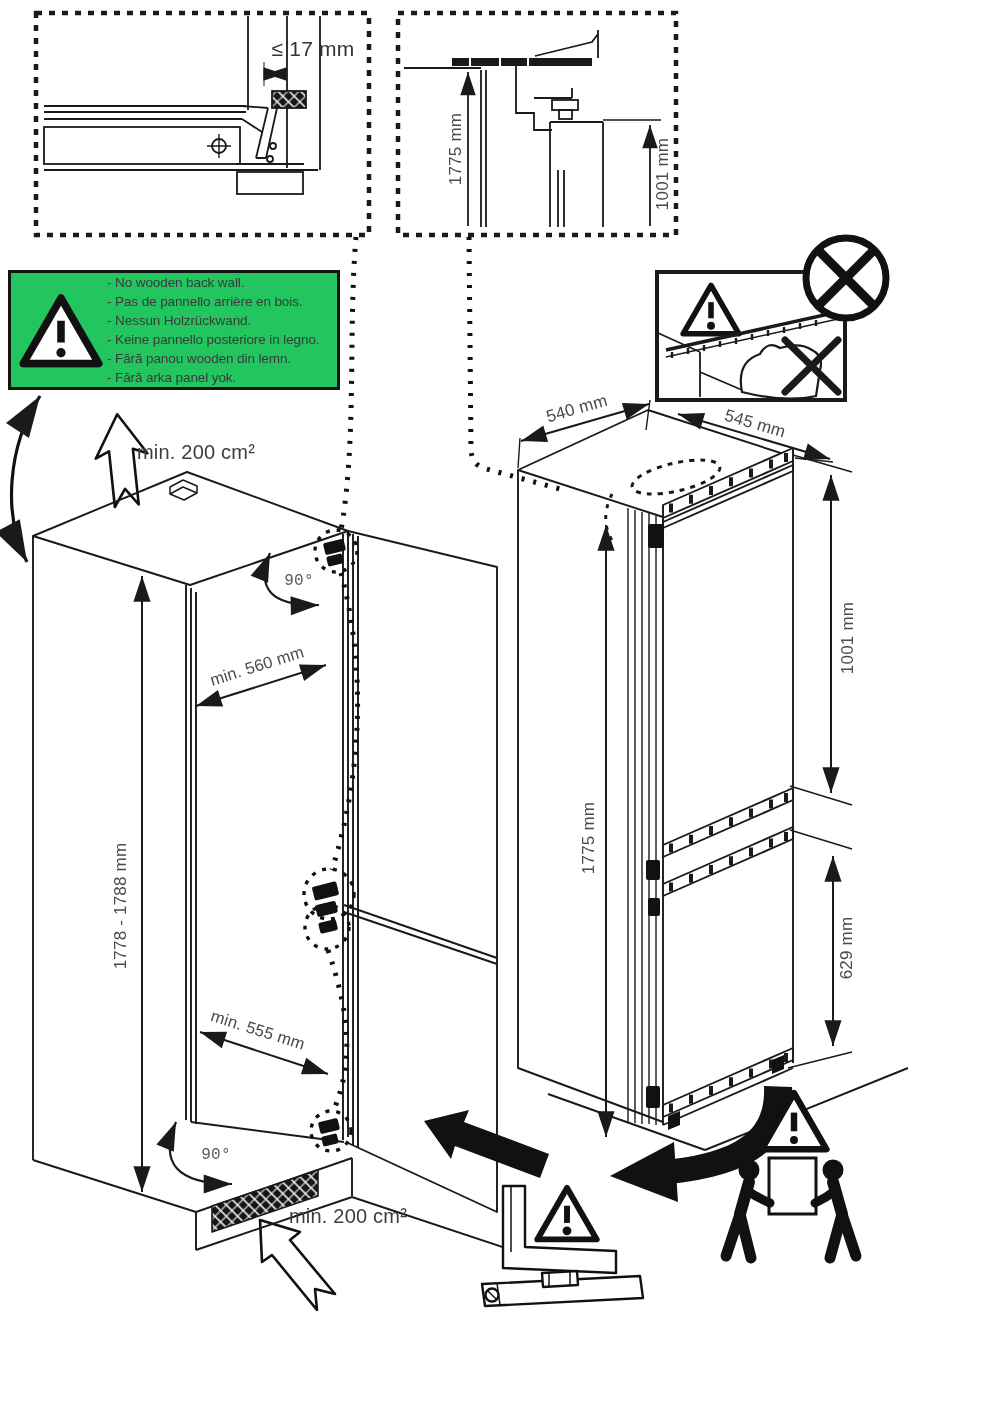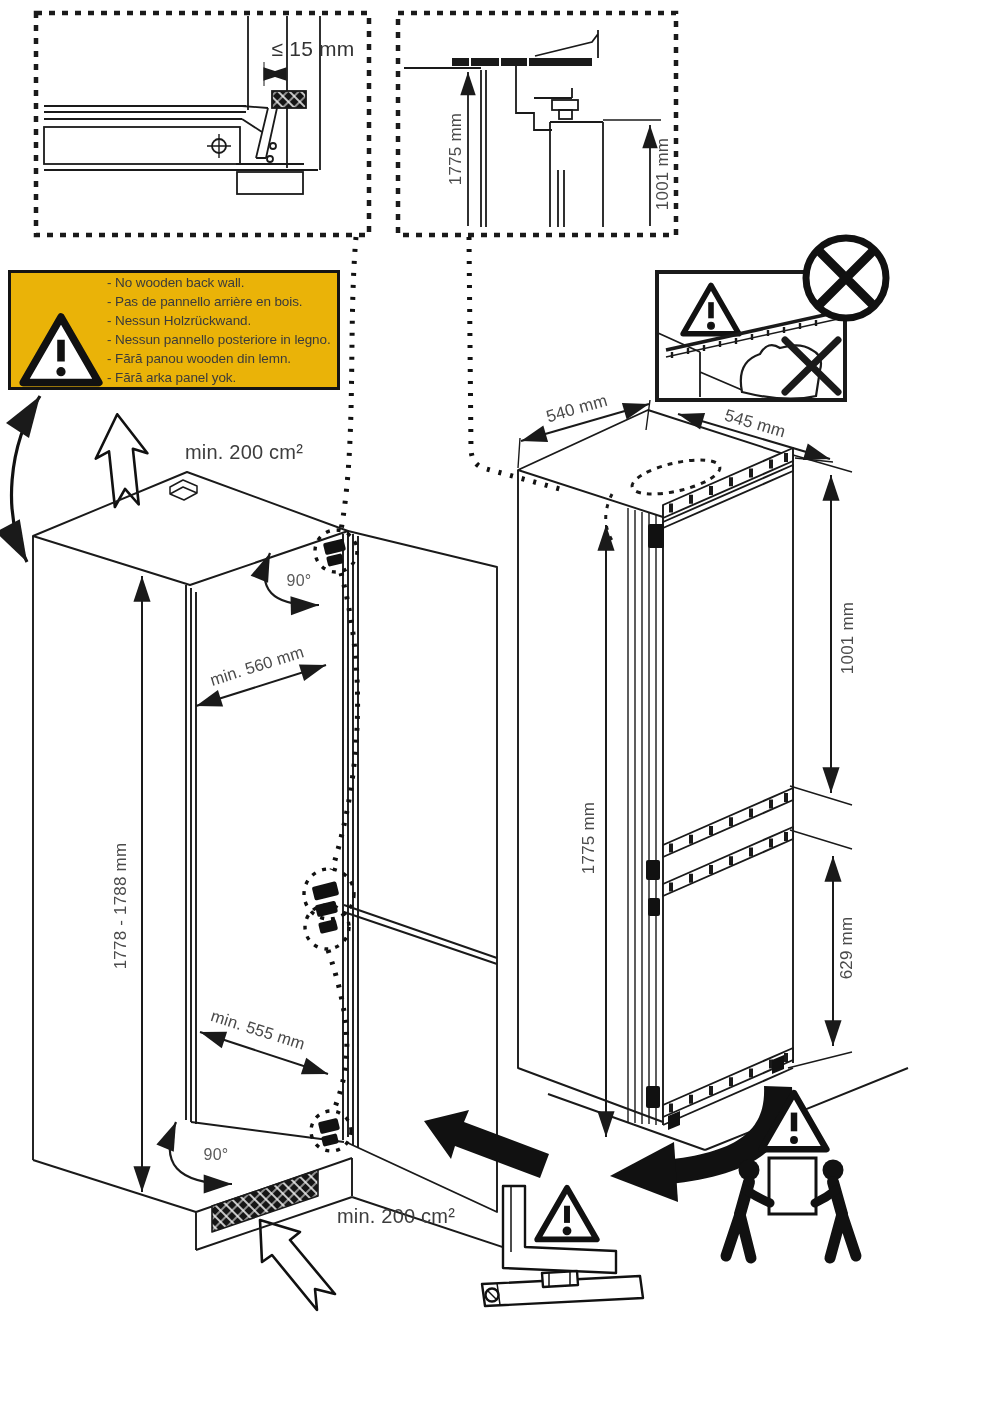--- a/index.html
+++ b/index.html
@@ -3,26 +3,26 @@
 <meta charset="utf-8">
 <style>
   html,body{margin:0;padding:0;background:#fff;}
   .canvas{position:relative;width:1000px;height:1403px;background:#fff;overflow:hidden;
           font-family:"Liberation Sans",sans-serif;}
   .art{position:absolute;left:0;top:0;}
   .lbl{position:absolute;color:#4a4a4a;white-space:nowrap;letter-spacing:.2px;
        transform:translate(-50%,-50%) rotate(var(--r,0deg));
        font-family:"Liberation Sans",sans-serif;}
   .s21{font-size:21px;color:#333;}
-  .s20{font-size:20px;color:#3d3d3d;margin-left:48px;}
+  .s20{font-size:20px;color:#3d3d3d;}
   .s17{font-size:17px;}
   .s16{font-size:16.5px;}
-  .deg{font-size:16px;color:#5a5a5a;}
+  .deg{font-size:16px;color:#5a5a5a;font-family:Liberation Mono, monospace;}
   .warnbox{position:absolute;left:8px;top:270px;width:326px;height:114px;
-           border:3px solid #141414;background:#eab308;display:flex;align-items:flex-end;}
+           border:3px solid #141414;background:#22c55e;display:flex;align-items:center;}
   .warnbox .tri{flex:0 0 auto;margin:0 4px 0 8px;}
   .warnlines{font-size:13.5px;line-height:19px;color:#3b3b3b;letter-spacing:-.1px;}
   .warnlines span{display:block;}
 </style>
 </head>
 <body>
 
 <div class="canvas">
 
 <svg class="art" width="1000" height="1403" viewBox="0 0 1000 1403">
@@ -223,27 +223,27 @@
 </svg>
 
 <div class="warnbox">
   <svg class="tri" width="84" height="76" viewBox="0 0 100 90">
         <use href="#warn-tri"></use>
       </svg>
   <div class="warnlines">
     <span>- No wooden back wall.</span>
     <span>- Pas de pannello arrière en bois.</span>
     <span>- Nessun Holzrückwand.</span>
-    <span>- Nessun pannello posteriore in legno.</span>
+    <span>- Keine pannello posteriore in legno.</span>
     <span>- Fără panou wooden din lemn.</span>
     <span>- Fără arka panel yok.</span>
   </div>
 </div>
 
-<span class="lbl s21" style="left:313px;top:49px;">≤ 15 mm</span>
+<span class="lbl s21" style="left:313px;top:49px;">≤ 17 mm</span>
 <span class="lbl s17" style="left:456px;top:149px;--r:-90deg;">1775 mm</span>
 <span class="lbl s17" style="left:663px;top:174px;--r:-90deg;">1001 mm</span>
 <span class="lbl s20" style="left:196px;top:452px;">min. 200 cm²</span>
 <span class="lbl deg" style="left:299px;top:581px;">90°</span>
 <span class="lbl s16" style="left:257px;top:666px;--r:-17.5deg;">min. 560 mm</span>
 <span class="lbl s17" style="left:121px;top:906px;--r:-90deg;">1778 - 1788 mm</span>
 <span class="lbl s16" style="left:258px;top:1030px;--r:17.5deg;">min. 555 mm</span>
 <span class="lbl deg" style="left:216px;top:1155px;">90°</span>
 <span class="lbl s20" style="left:348px;top:1216px;">min. 200 cm²</span>
 <span class="lbl s17" style="left:577px;top:409px;--r:-16deg;">540 mm</span>

